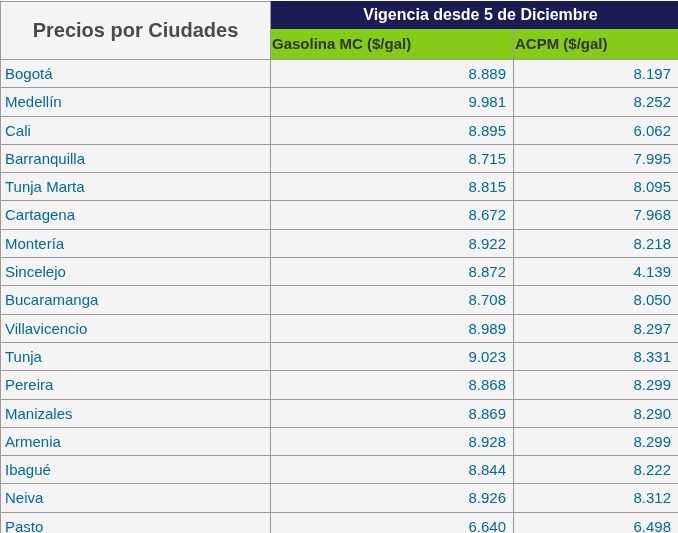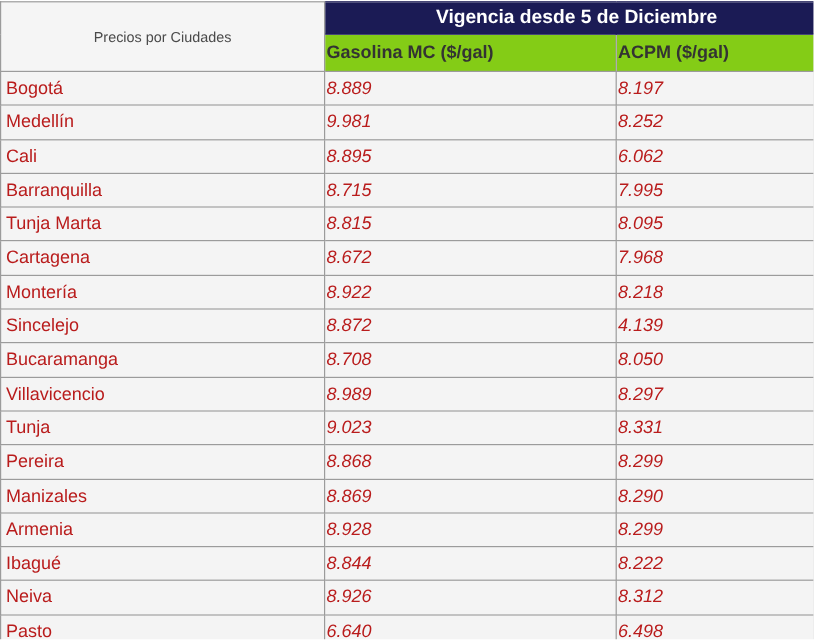--- a/index.html
+++ b/index.html
@@ -23,28 +23,28 @@
     border-left: 1px solid #8c8c8c;
     border-bottom: 3px solid #4a4a4a;
   }
   col.c-city  { width: 270px; }
   col.c-gas   { width: 243px; }
   col.c-acpm  { width: 165px; }
 
   th, td {
     border: 1px solid #9b9b9b;
     font-size: 15px;
-    color: #b91c1c;
+    color: #0369a1;
     overflow: hidden;
     white-space: nowrap;
   }
   th.corner {
     background: #f5f5f5;
-    font-weight: normal;
-    font-size: 12px;
+    font-weight: bold;
+    font-size: 20px;
     color: #4a4a4a;
     text-align: center;
     vertical-align: middle;
   }
   th.banner {
     background: #1b1b55;
     color: #ffffff;
     font-weight: bold;
     font-size: 16px;
     text-align: center;
@@ -66,22 +66,22 @@
   tbody td {
     background: #f4f4f4;
     height: 25.3px;
     line-height: 25.3px;
   }
   td.city {
     text-align: left;
     padding-left: 4px;
   }
   td.num {
-    padding-right: 24px;
-    font-style: italic;
+    text-align: right;
+    padding-right: 7px;
   }
 </style>
 </head>
 <body>
 
 <div class="page">
   <table class="price-table">
     <colgroup>
       <col class="c-city">
       <col class="c-gas">

